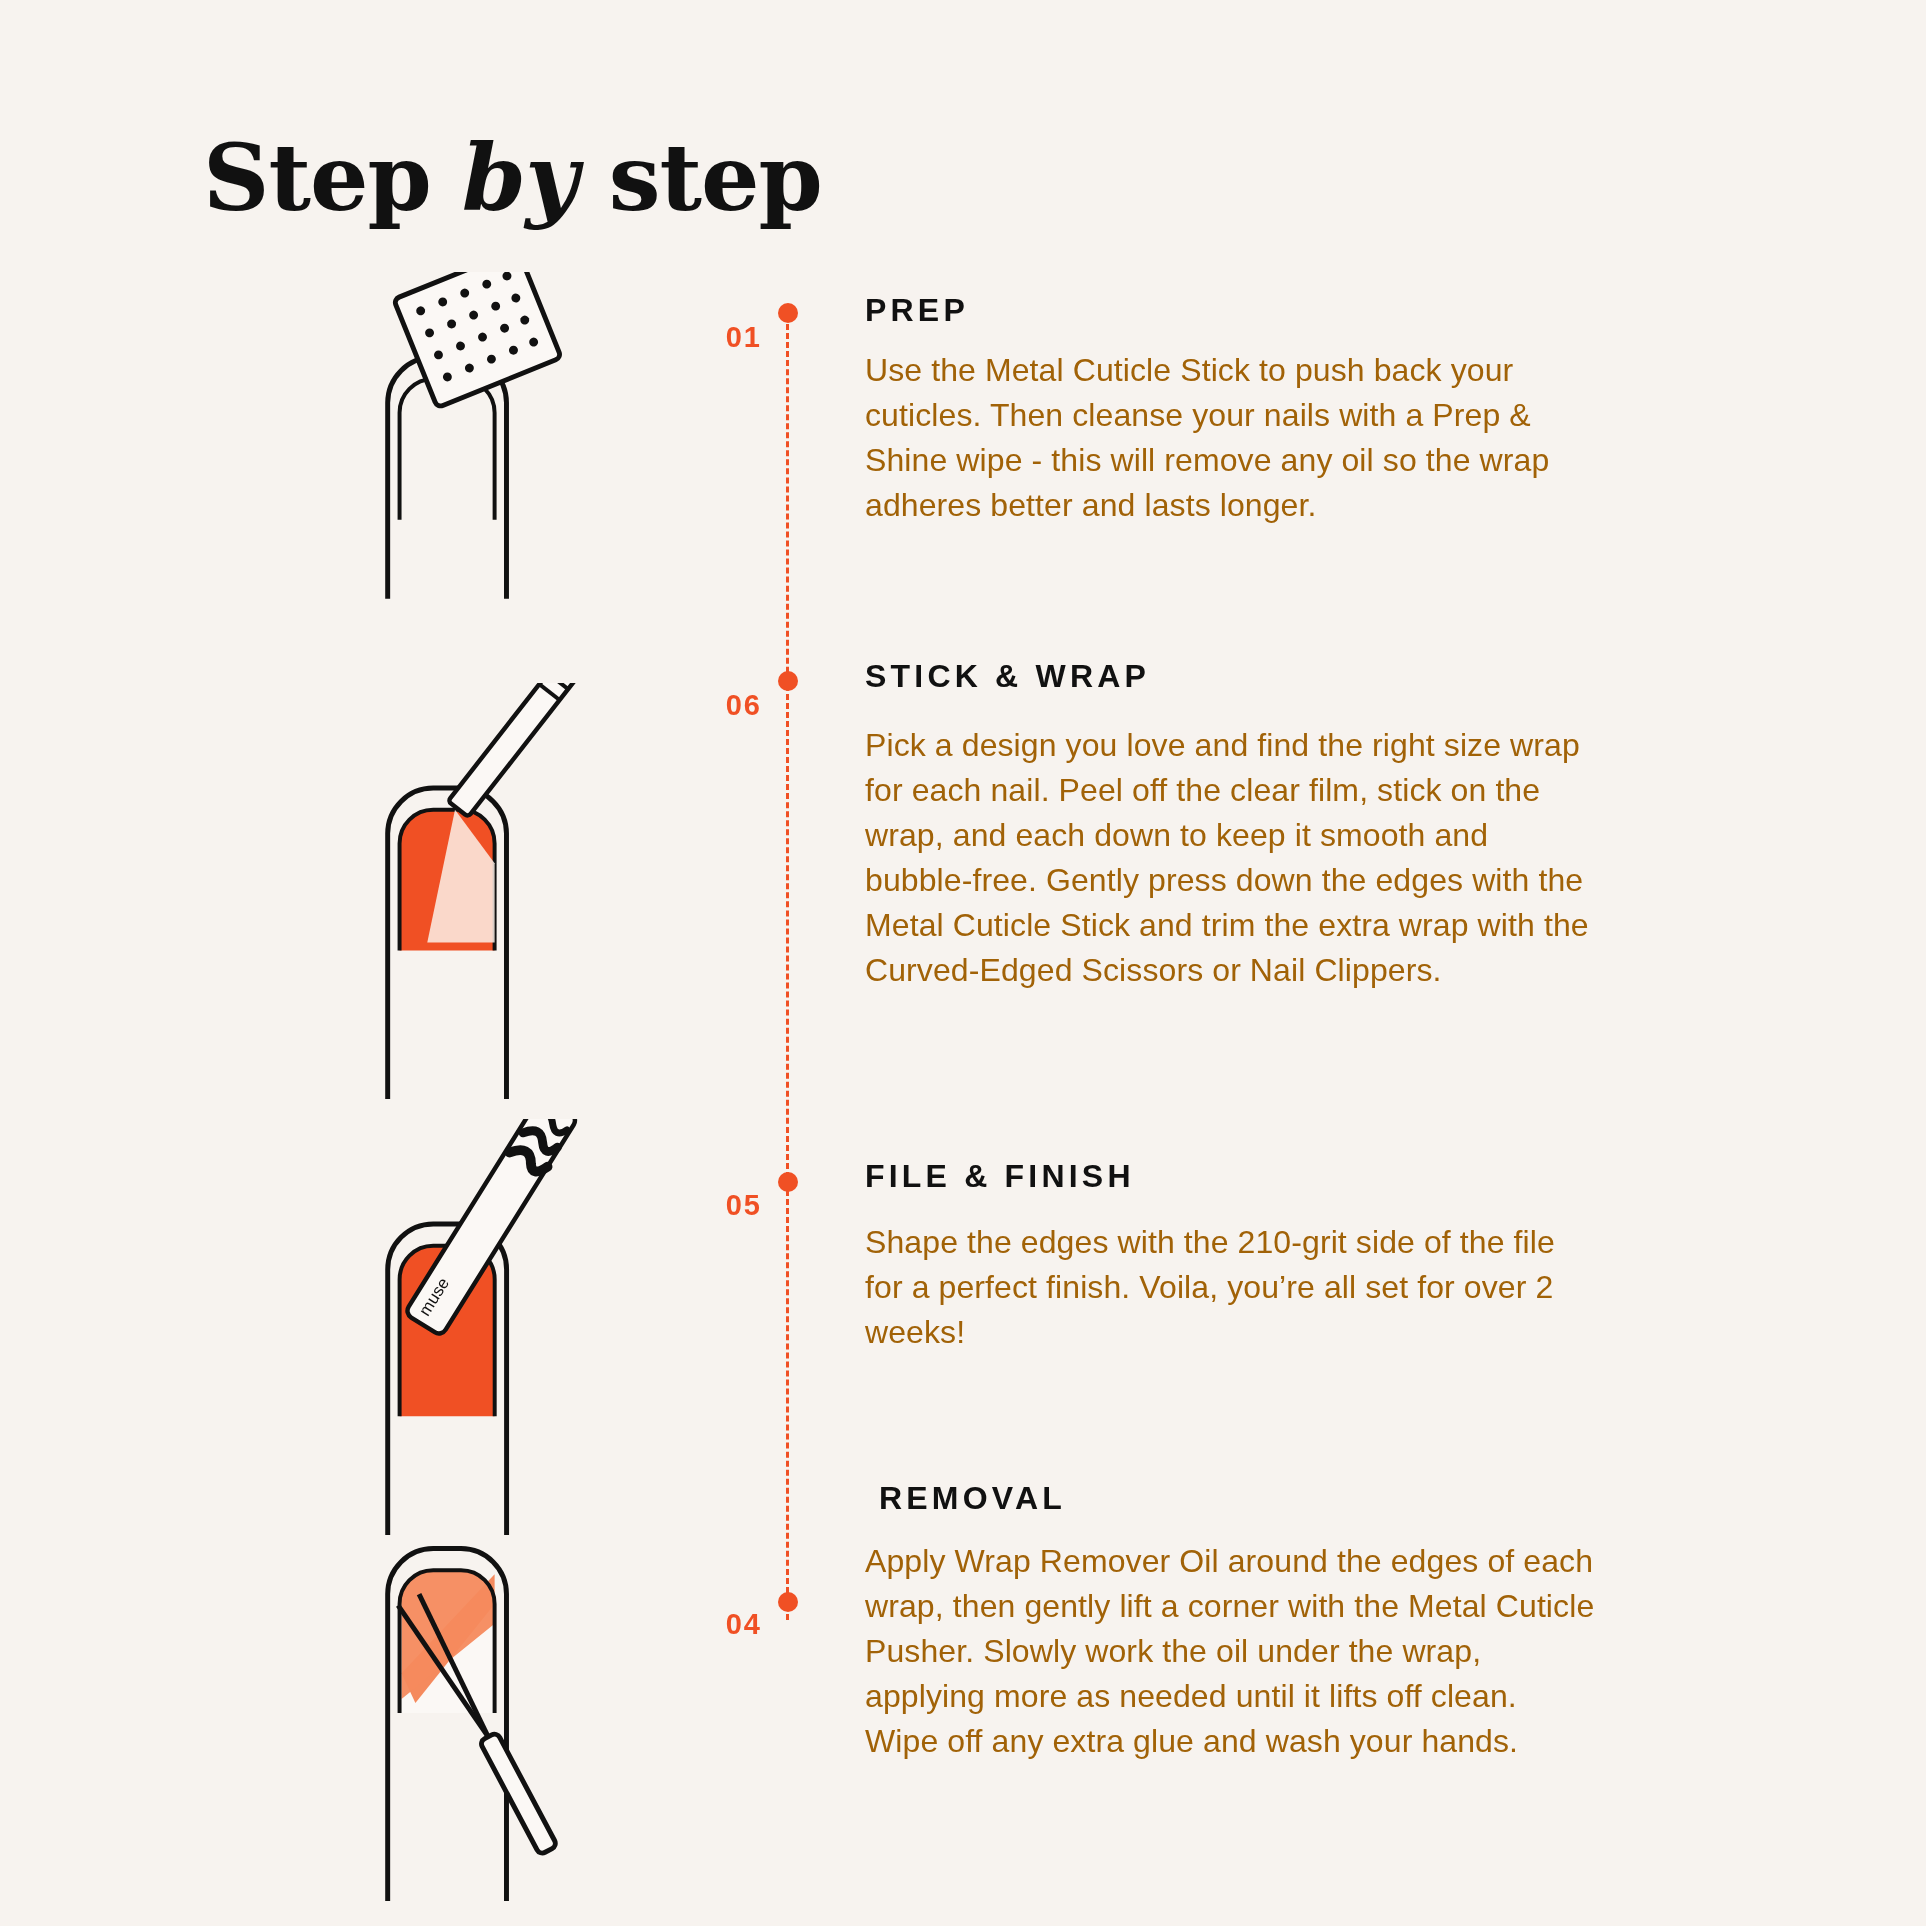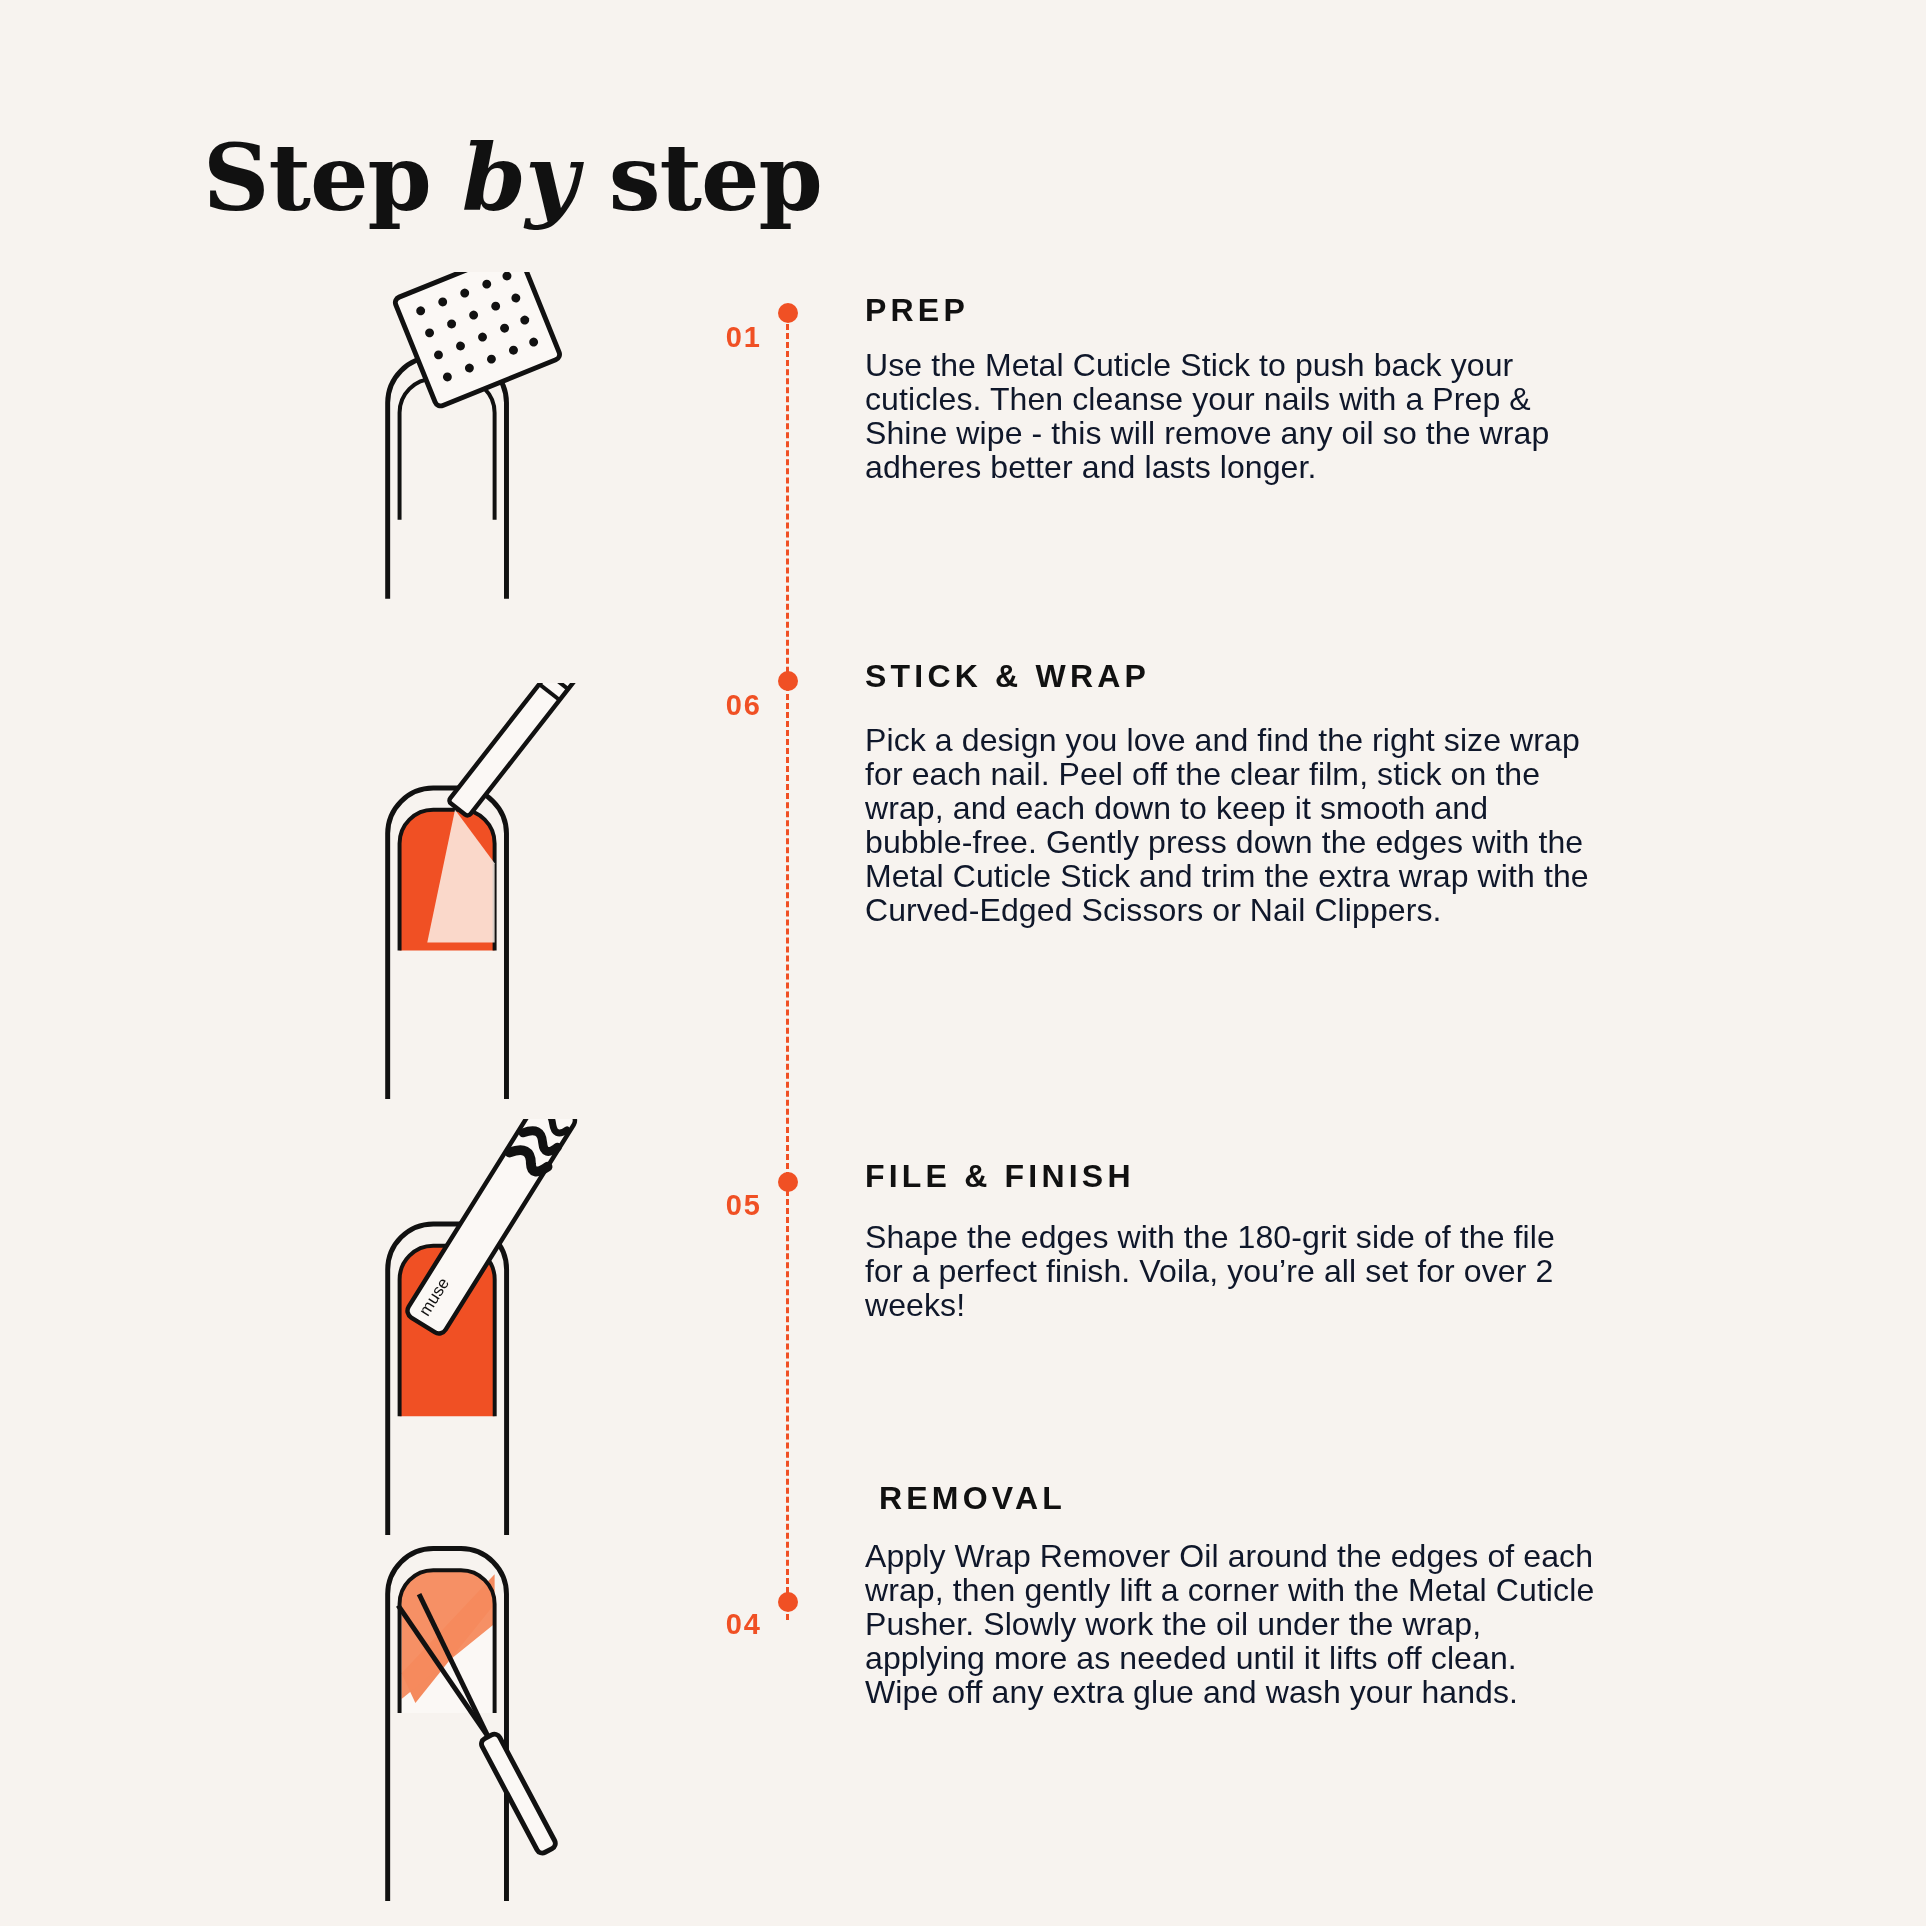--- a/index.html
+++ b/index.html
@@ -76,22 +76,22 @@
     left: 865px;
     font-size: 32px;
     font-weight: 700;
     letter-spacing: 4.2px;
     color: #111;
   }
   .step-body {
     position: absolute;
     left: 865px;
     font-size: 32px;
-    line-height: 34px;
-    color: #0f172a;
+    line-height: 45px;
+    color: #a16207;
     width: 733px;
     letter-spacing: 0.1px;
   }
 
   
   .illus {
     position: absolute;
     left: 356px;
   }
 </style>
@@ -176,21 +176,21 @@
           <path d="M96 -20 H122" stroke="#111" stroke-width="4"></path>
         </g>
       </svg>
     </div>
   </div>
 
   <div class="step">
     <div class="step-num" style="left:683px; top:1165px;">05</div>
     <div class="dot" style="left:778px; top:1172px;"></div>
     <div class="step-head" style="top:1158px;">FILE &amp; FINISH</div>
-    <div class="step-body" style="top:1220px;">Shape the edges with the 180-grit side of the file for a perfect finish. Voila, you’re all set for over 2 weeks!</div>
+    <div class="step-body" style="top:1220px;">Shape the edges with the 210-grit side of the file for a perfect finish. Voila, you’re all set for over 2 weeks!</div>
 
     <div class="illus" style="top:1119px;">
       <svg width="317" height="416" viewBox="0 0 320 420" fill="none" xmlns="http://www.w3.org/2000/svg">
 
         <path d="M32 420 V152 a46 46 0 0 1 46-46 h28 a46 46 0 0 1 46 46 V420" stroke="#111" stroke-width="5" fill="none"></path>
 
         <path d="M44 300 V162 a34 34 0 0 1 34-34 h28 a34 34 0 0 1 34 34 V300 Z" fill="#f05024"></path>
         <path d="M44 300 V162 a34 34 0 0 1 34-34 h28 a34 34 0 0 1 34 34 V300" stroke="#111" stroke-width="4" fill="none"></path>
 
         <g transform="rotate(32 110 140)">

